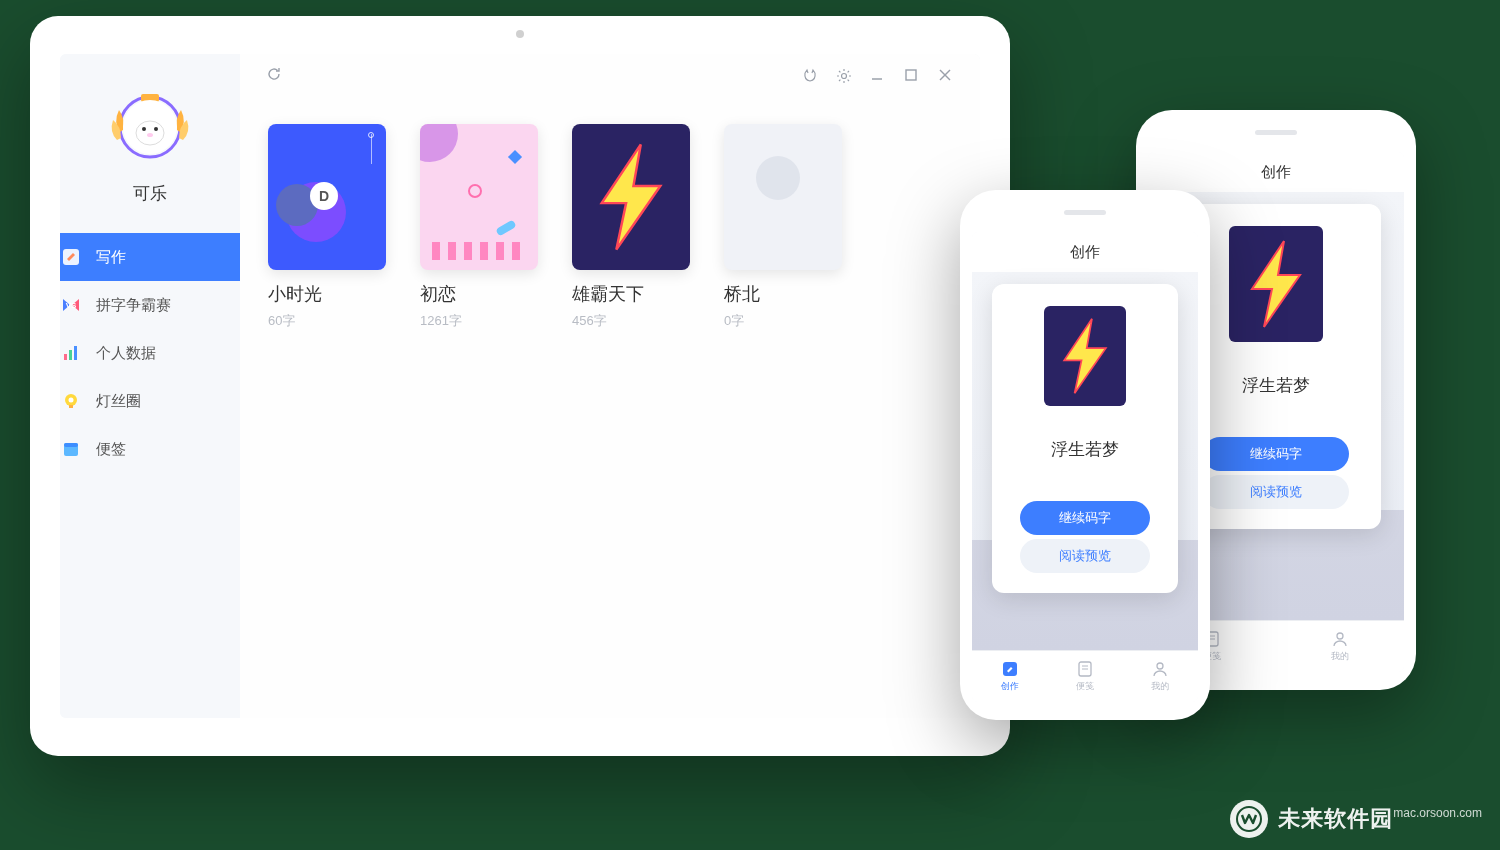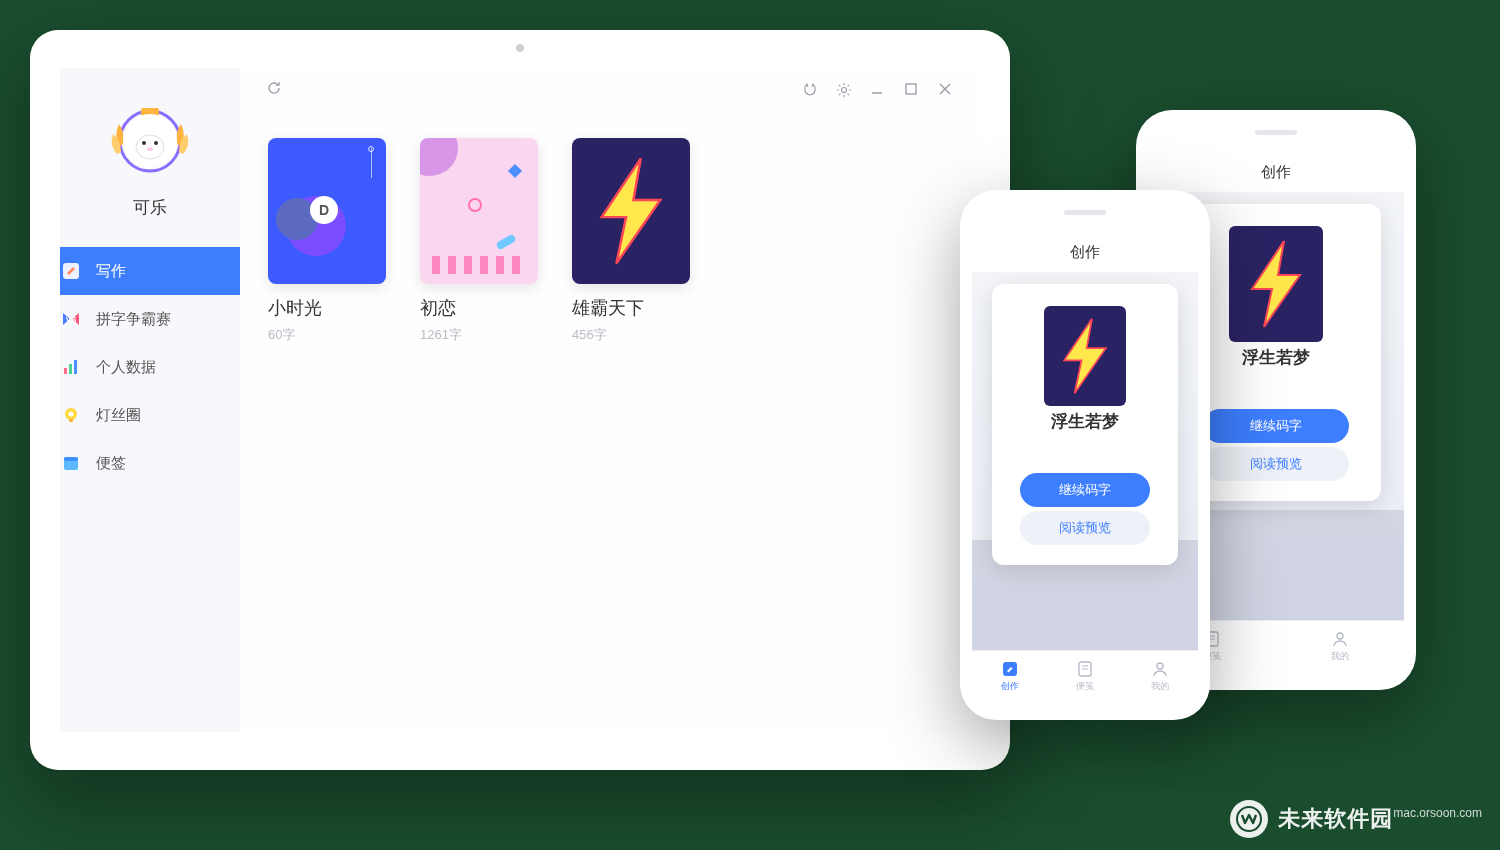--- a/index.html
+++ b/index.html
@@ -1,19 +1,19 @@
 <!DOCTYPE html>
 <html><head>
 <meta charset="utf-8">
 <style>
 * { margin: 0; padding: 0; box-sizing: border-box; font-family: -apple-system, "PingFang SC", "Microsoft YaHei", sans-serif; }
 body { width: 1500px; height: 850px; background: #1a4d2e; position: relative; overflow: hidden; }
 
 
-.laptop-shell { position: absolute; left: 30px; top: 30px; width: 980px; height: 740px; background: #fff; border-radius: 28px; box-shadow: 0 30px 80px rgba(0,0,0,0.35); }
+.laptop-shell { position: absolute; left: 30px; top: 16px; width: 980px; height: 740px; background: #fff; border-radius: 28px; box-shadow: 0 30px 80px rgba(0,0,0,0.35); }
 .laptop-notch { position: absolute; top: 14px; left: 50%; transform: translateX(-50%); width: 8px; height: 8px; background: #d0d0d0; border-radius: 50%; }
 .laptop-screen { position: absolute; left: 30px; top: 38px; right: 30px; bottom: 38px; background: #f6f8fb; border-radius: 6px; display: flex; overflow: hidden; }
 
 
 .sidebar { width: 180px; background: #f6f8fb; display: flex; flex-direction: column; align-items: center; padding-top: 28px; }
 .avatar-frame { width: 90px; height: 90px; position: relative; display: flex; align-items: center; justify-content: center; }
 .avatar-frame svg { position: absolute; }
 .avatar-img { width: 54px; height: 54px; background: #fff; border-radius: 50%; position: relative; z-index: 2; display: flex; align-items: center; justify-content: center; }
 .username { margin-top: 10px; font-size: 17px; color: #333; font-weight: 500; }
 .nav { width: 100%; margin-top: 28px; }
@@ -59,21 +59,21 @@
 .phone-large { right: 84px; top: 110px; width: 280px; height: 580px; }
 .phone-small { right: 290px; top: 190px; width: 250px; height: 530px; z-index: 3; }
 .phone-screen { position: absolute; left: 12px; right: 12px; top: 42px; bottom: 18px; background: #fafbfc; border-radius: 6px; overflow: hidden; display: flex; flex-direction: column; }
 .phone-speaker { position: absolute; top: 20px; left: 50%; transform: translateX(-50%); width: 42px; height: 5px; background: #e4e6ea; border-radius: 3px; }
 .phone-header { height: 40px; display: flex; align-items: center; justify-content: center; font-size: 15px; color: #333; background: #fff; }
 .phone-body { flex: 1; background: linear-gradient(#f3f5f9, #e8ecf4); display: flex; align-items: flex-start; justify-content: center; padding-top: 12px; position: relative; }
 .phone-body-bg { position:absolute; left:0; right:0; bottom:0; height:110px; background:#2a2363; opacity:0.12;}
 .phone-card { width: 82%; background: #fff; border-radius: 12px; padding: 22px 0 20px; display: flex; flex-direction: column; align-items: center; box-shadow: 0 6px 24px rgba(0,0,0,0.12); z-index:2;}
 .phone-card-cover { width: 82px; height: 100px; background: #2a2363; border-radius: 6px; display: flex; align-items: center; justify-content: center; }
 .phone-large .phone-card-cover { width: 94px; height: 116px; }
-.phone-card-title { margin-top: 4px; font-size: 17px; color: #333; font-weight: 700; }
+.phone-card-title { margin-top: 32px; font-size: 17px; color: #333; font-weight: 400; }
 .btn { margin-top: 0; width: 70%; height: 34px; border-radius: 17px; display: flex; align-items: center; justify-content: center; font-size: 13px; cursor: pointer; }
 .btn-primary { background: #3d7eff; color: #fff; margin-top: 40px; }
 .btn-secondary { background: #eef2f8; color: #3d7eff; margin-top: 4px; }
 .phone-tabbar { height: 52px; background: #fff; display: flex; border-top: 1px solid #eceef2; }
 .tab { flex: 1; display: flex; flex-direction: column; align-items: center; justify-content: center; gap: 2px; cursor:pointer;}
 .tab-label { font-size: 9px; color: #b4b9c4; }
 .tab.active .tab-label { color: #3d7eff; }
 .tab-icon { width: 18px; height: 18px; }
 
 
@@ -215,20 +215,25 @@
         </div>
         <div class="card">
           <div class="card-cover cover3">
             <svg width="78" height="110" viewBox="0 0 60 90">
                 <polygon class="bolt" points="38,2 6,50 26,50 18,88 54,36 32,36"></polygon>
               </svg>
           </div>
           <div class="card-title">雄霸天下</div>
           <div class="card-meta">456字</div>
         </div>
+        <div class="card">
+          <div class="card-cover cover4"></div>
+          <div class="card-title">桥北</div>
+          <div class="card-meta">0字</div>
+        </div>
       </div>
     </div>
 
   </div>
 </div>
 
 <div class="phone phone-large">
   <div class="phone-speaker"></div>
   <div class="phone-screen">
     <div class="phone-header">创作</div>

